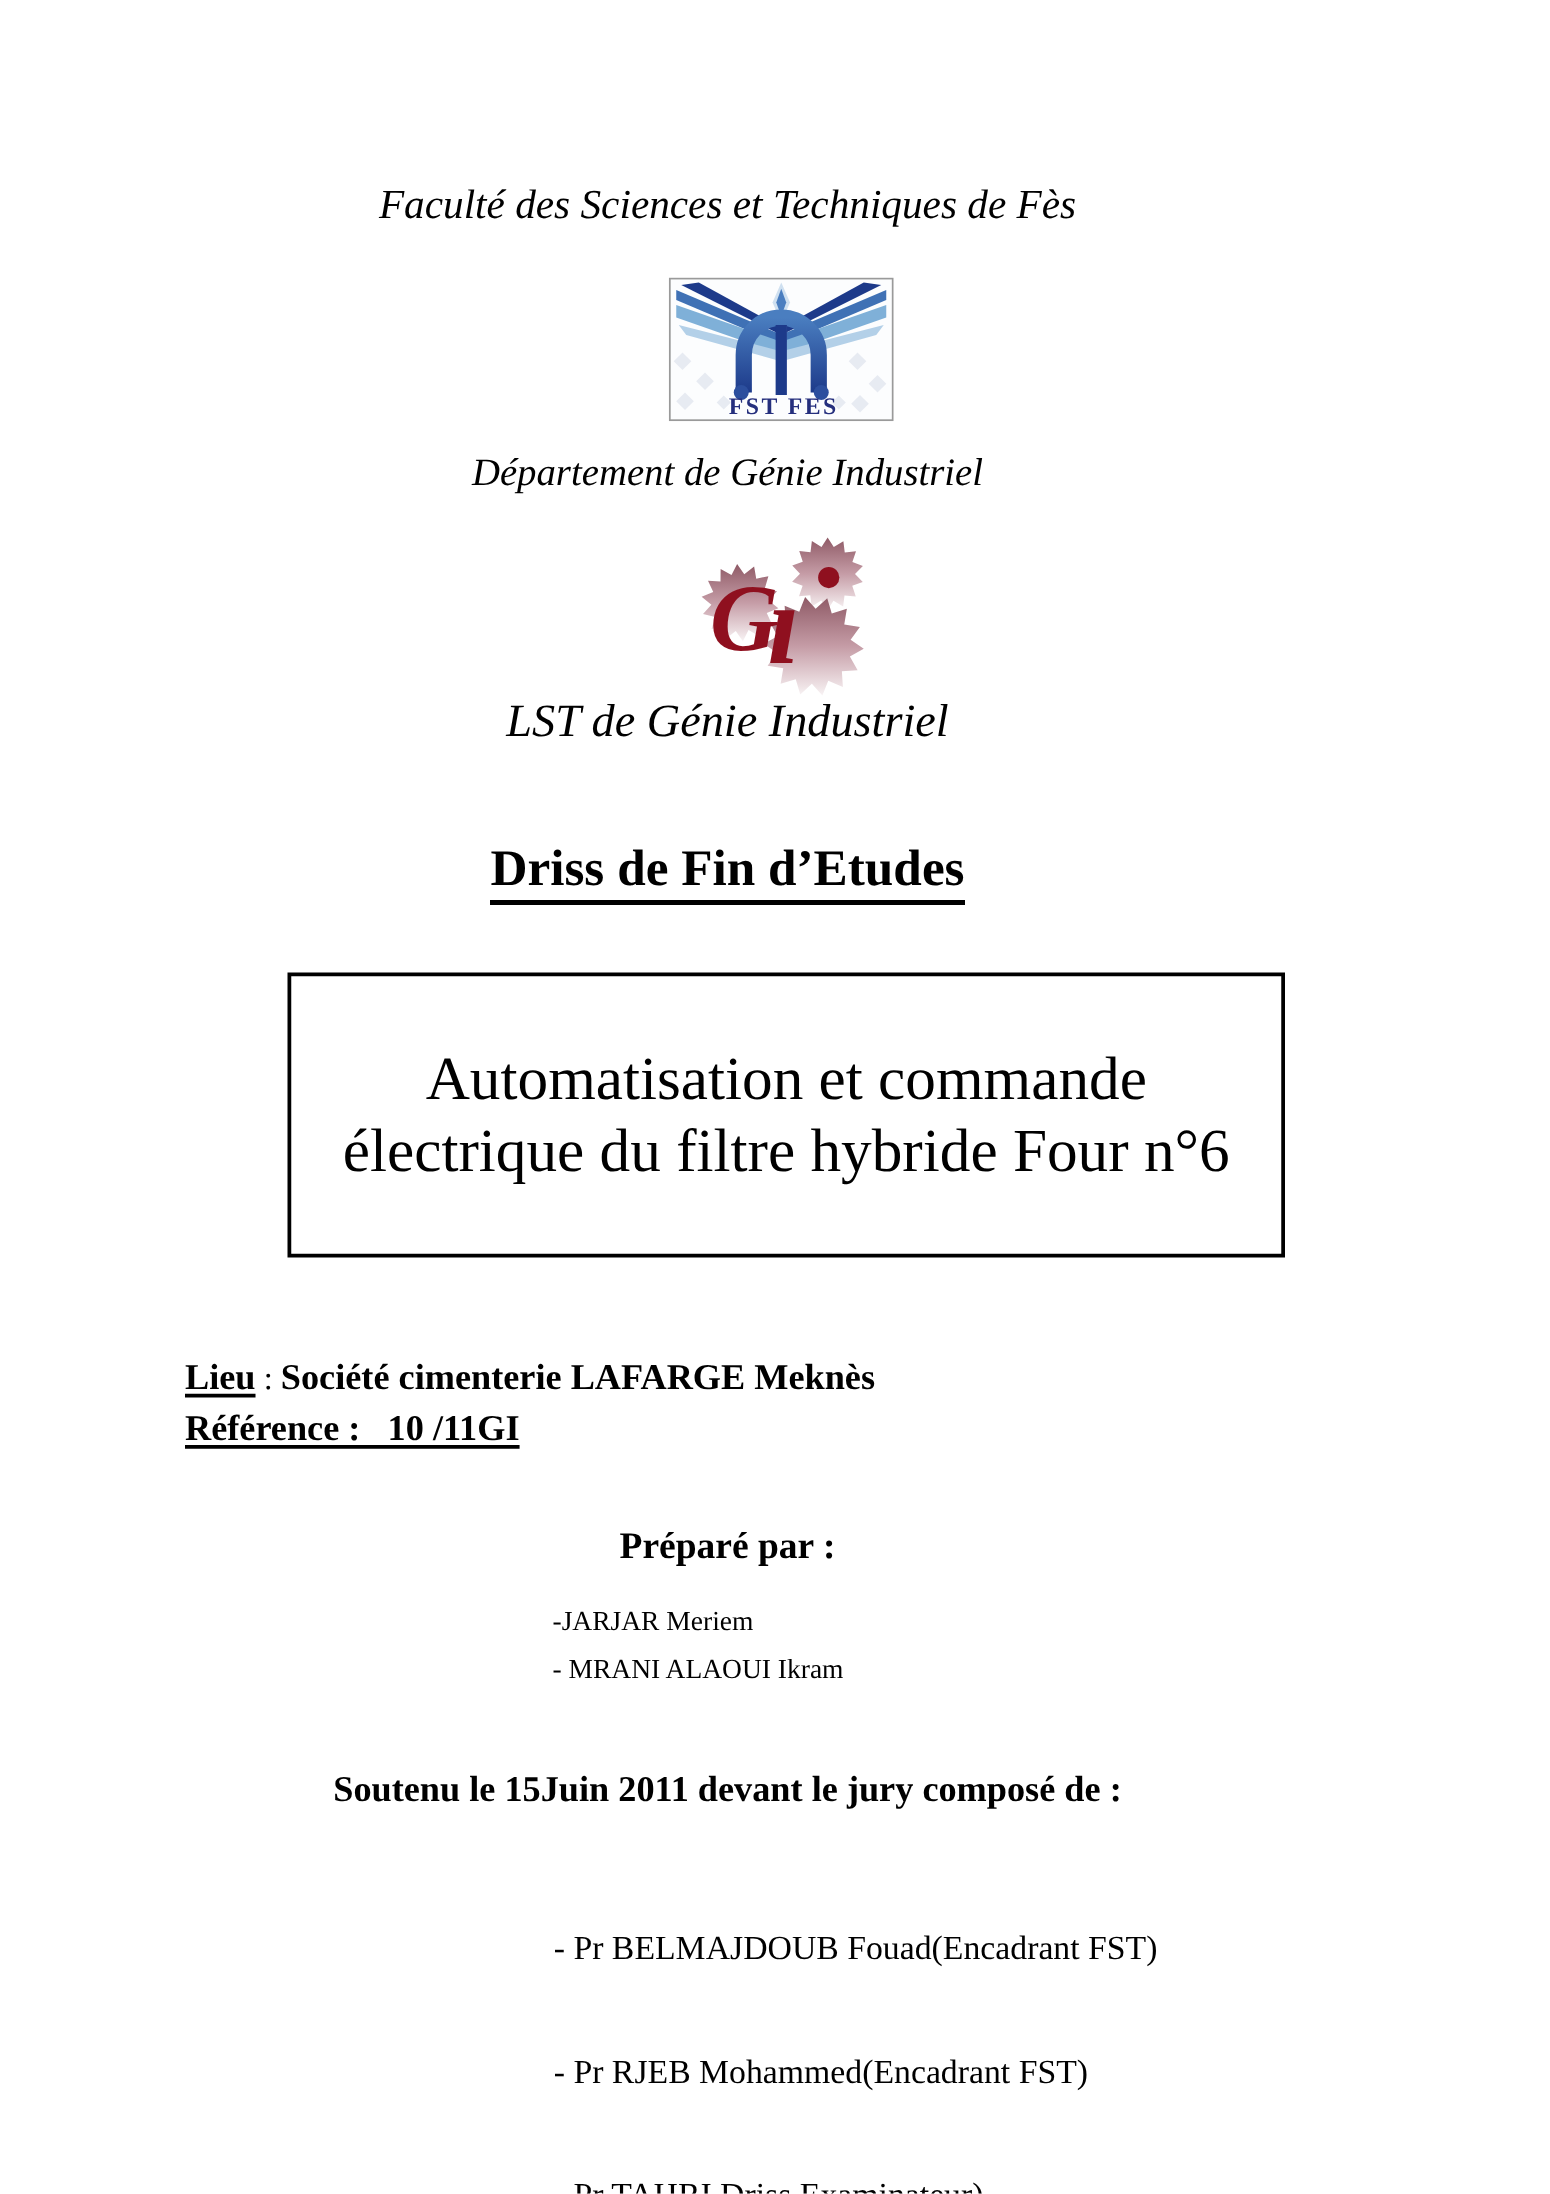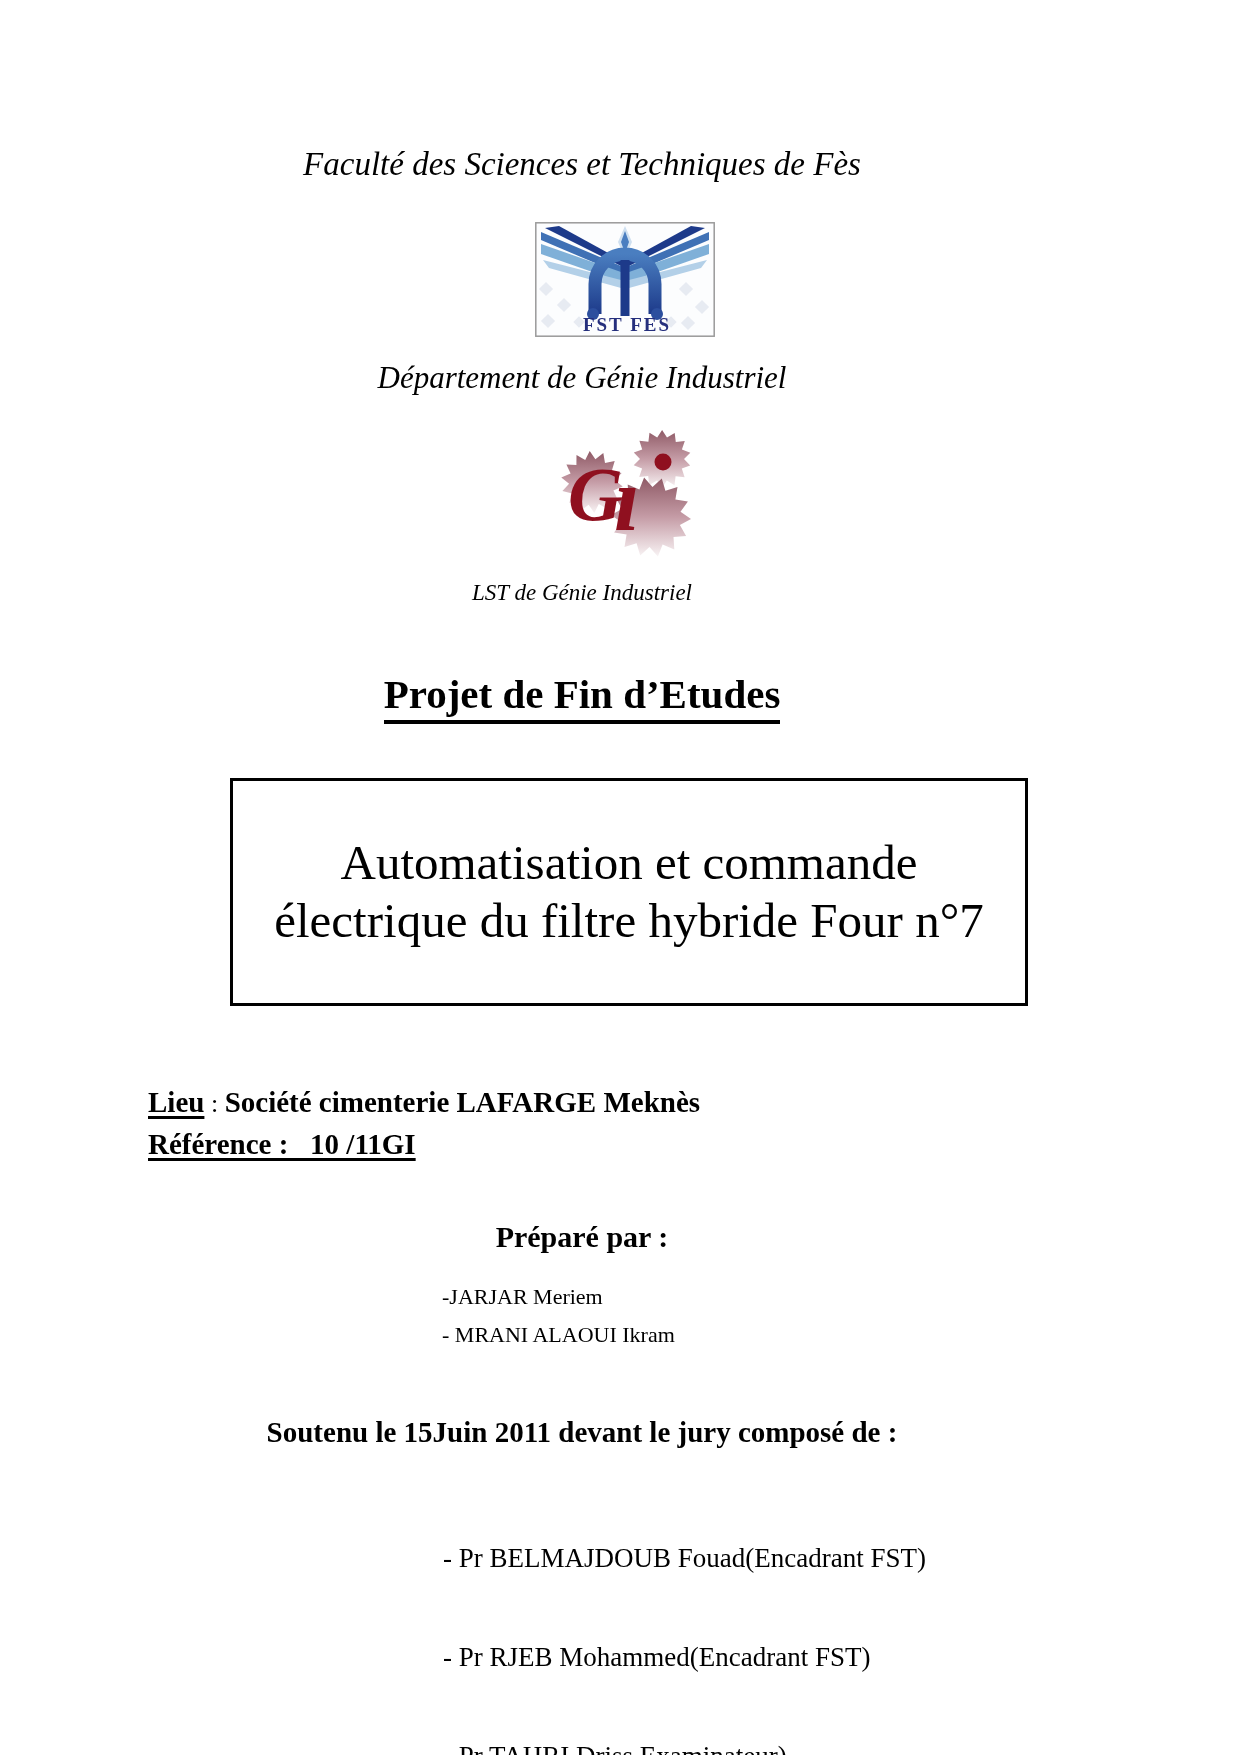--- a/index.html
+++ b/index.html
@@ -10,21 +10,21 @@
     height: 1755px;
     background: #ffffff;
     font-family: "Liberation Serif", serif;
     color: #000000;
     overflow: hidden;
   }
   .centerline { position: absolute; left: 0; width: 100%; text-align: center; }
   .inst-line { font-style: italic; font-size: 33px; }
   .faculty-line { top: 146px; }
   .dept-line { top: 360px; font-size: 31px; }
-  .program-line { top: 580px; font-size: 23px; }
+  .program-line { top: 556px; font-size: 37px; }
   .doctype-line { top: 670px; }
   .doctype-line span {
     font-weight: bold;
     font-size: 41px;
     display: inline-block;
     border-bottom: 4px solid #000;
     padding-bottom: 2px;
   }
   .fst-logo { position: absolute; left: 535px; top: 222px; width: 180px; height: 115px; }
   .gi-logo  { position: absolute; left: 556px; top: 426px; width: 148px; height: 136px; }
@@ -112,26 +112,26 @@
     <polygon fill="url(#gearGrad)" points="66.7,60.6 57.4,64.4 61.6,73.5 51.6,72.9 51.5,82.9 42.8,78.0 38.3,86.9 32.6,78.7 24.7,84.9 23.0,75.0 13.3,77.1 16.1,67.5 6.4,65.1 13.1,57.7 5.3,51.4 14.6,47.6 10.4,38.5 20.4,39.1 20.5,29.1 29.2,34.0 33.7,25.1 39.4,33.3 47.3,27.1 49.0,37.0 58.7,34.9 55.9,44.5 65.6,46.9 58.9,54.3"></polygon>
     <polygon fill="url(#gearGrad)" points="135.0,93.0 123.9,99.1 130.1,110.1 117.5,110.9 118.3,123.5 106.6,118.6 101.9,130.4 93.5,121.0 84.2,129.5 80.6,117.3 68.5,121.0 70.6,108.5 58.1,106.5 65.5,96.2 55.0,89.0 66.1,82.9 59.9,71.9 72.5,71.1 71.7,58.5 83.4,63.4 88.1,51.6 96.5,61.0 105.8,52.5 109.4,64.7 121.5,61.0 119.4,73.5 131.9,75.5 124.5,85.8"></polygon>
     <circle cx="107" cy="36" r="8.5" fill="#8f101f"></circle>
     <text x="12" y="94" font-size="76" font-style="italic" font-weight="bold" font-family="Liberation Serif, serif" fill="#8f101f">G</text>
     <text x="58" y="104" font-size="92" font-style="italic" font-weight="bold" font-family="Liberation Serif, serif" fill="#8f101f">ı</text>
   </svg>
 
   <div class="centerline inst-line program-line">LST de Génie Industriel</div>
 
   <div class="centerline doctype-line">
-    <span>Projet de Fin d’Etudes</span>
+    <span>Driss de Fin d’Etudes</span>
   </div>
 
   <div class="title-box">
     <div class="tline">Automatisation et commande</div>
-    <div class="tline">électrique du filtre hybride Four n°7</div>
+    <div class="tline">électrique du filtre hybride Four n°6</div>
   </div>
 
   <div class="meta-block">
     <div><span class="u">Lieu</span><span class="sep pre"> : </span><span>Société cimenterie LAFARGE Meknès</span></div>
     <div><span class="u pre">Référence :   10 /11GI</span></div>
   </div>
 
   <div class="centerline prepared-line">Préparé par :</div>
 
   <div class="authors-block">

